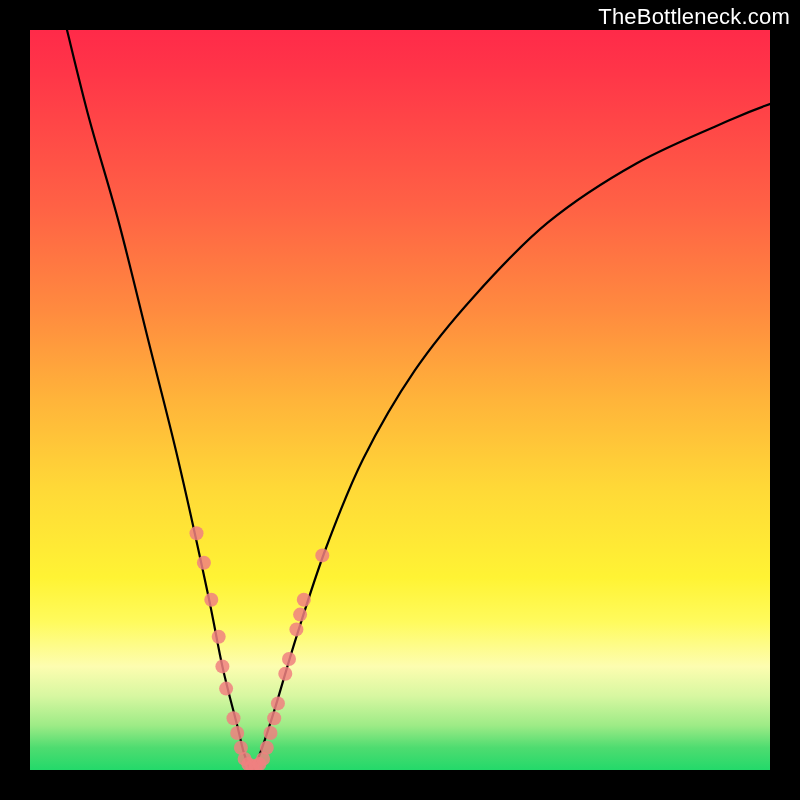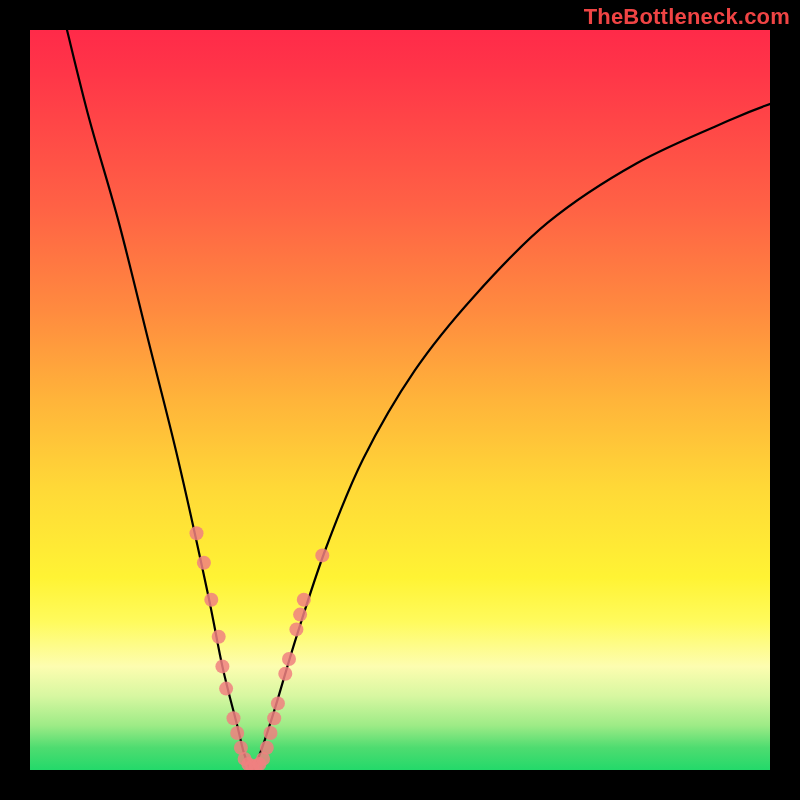--- a/index.html
+++ b/index.html
@@ -16,23 +16,23 @@
     top: 0;
     left: 0;
     width: 800px;
     height: 800px;
     background: #000;
   }
   .watermark {
     position: absolute;
     top: 4px;
     right: 10px;
-    color: #ef4444;
+    color: #ffffff;
     font-size: 22px;
-    font-weight: 700;
+    font-weight: 400;
     letter-spacing: 0.2px;
     z-index: 10;
   }
   .plot {
     position: absolute;
     left: 30px;
     top: 30px;
     width: 740px;
     height: 740px;
     overflow: hidden;

